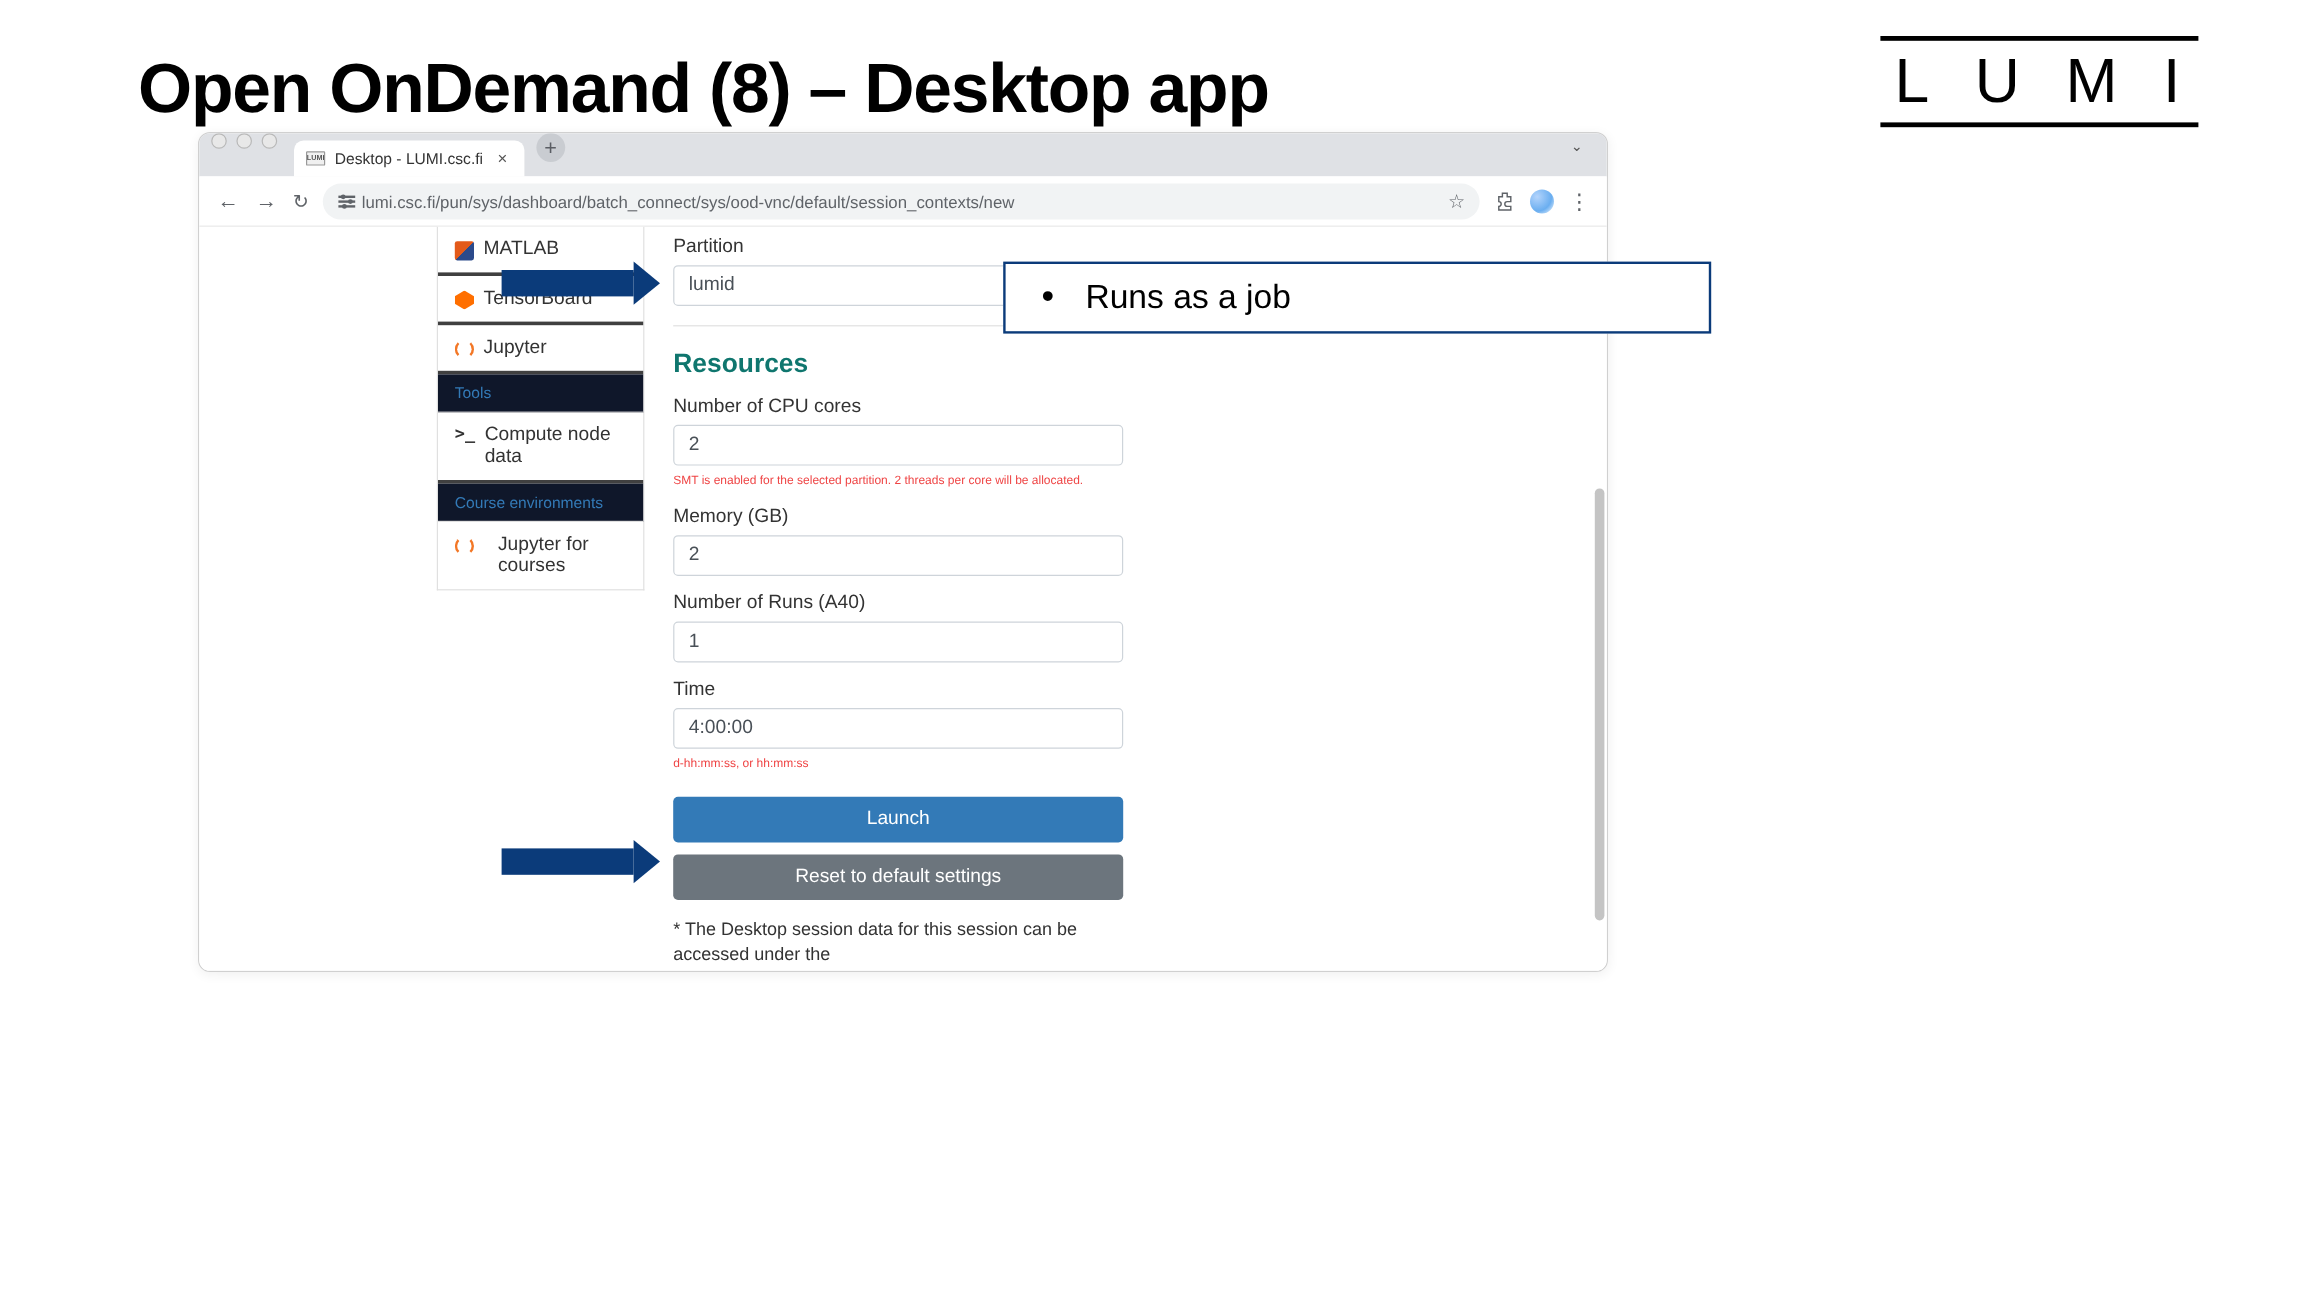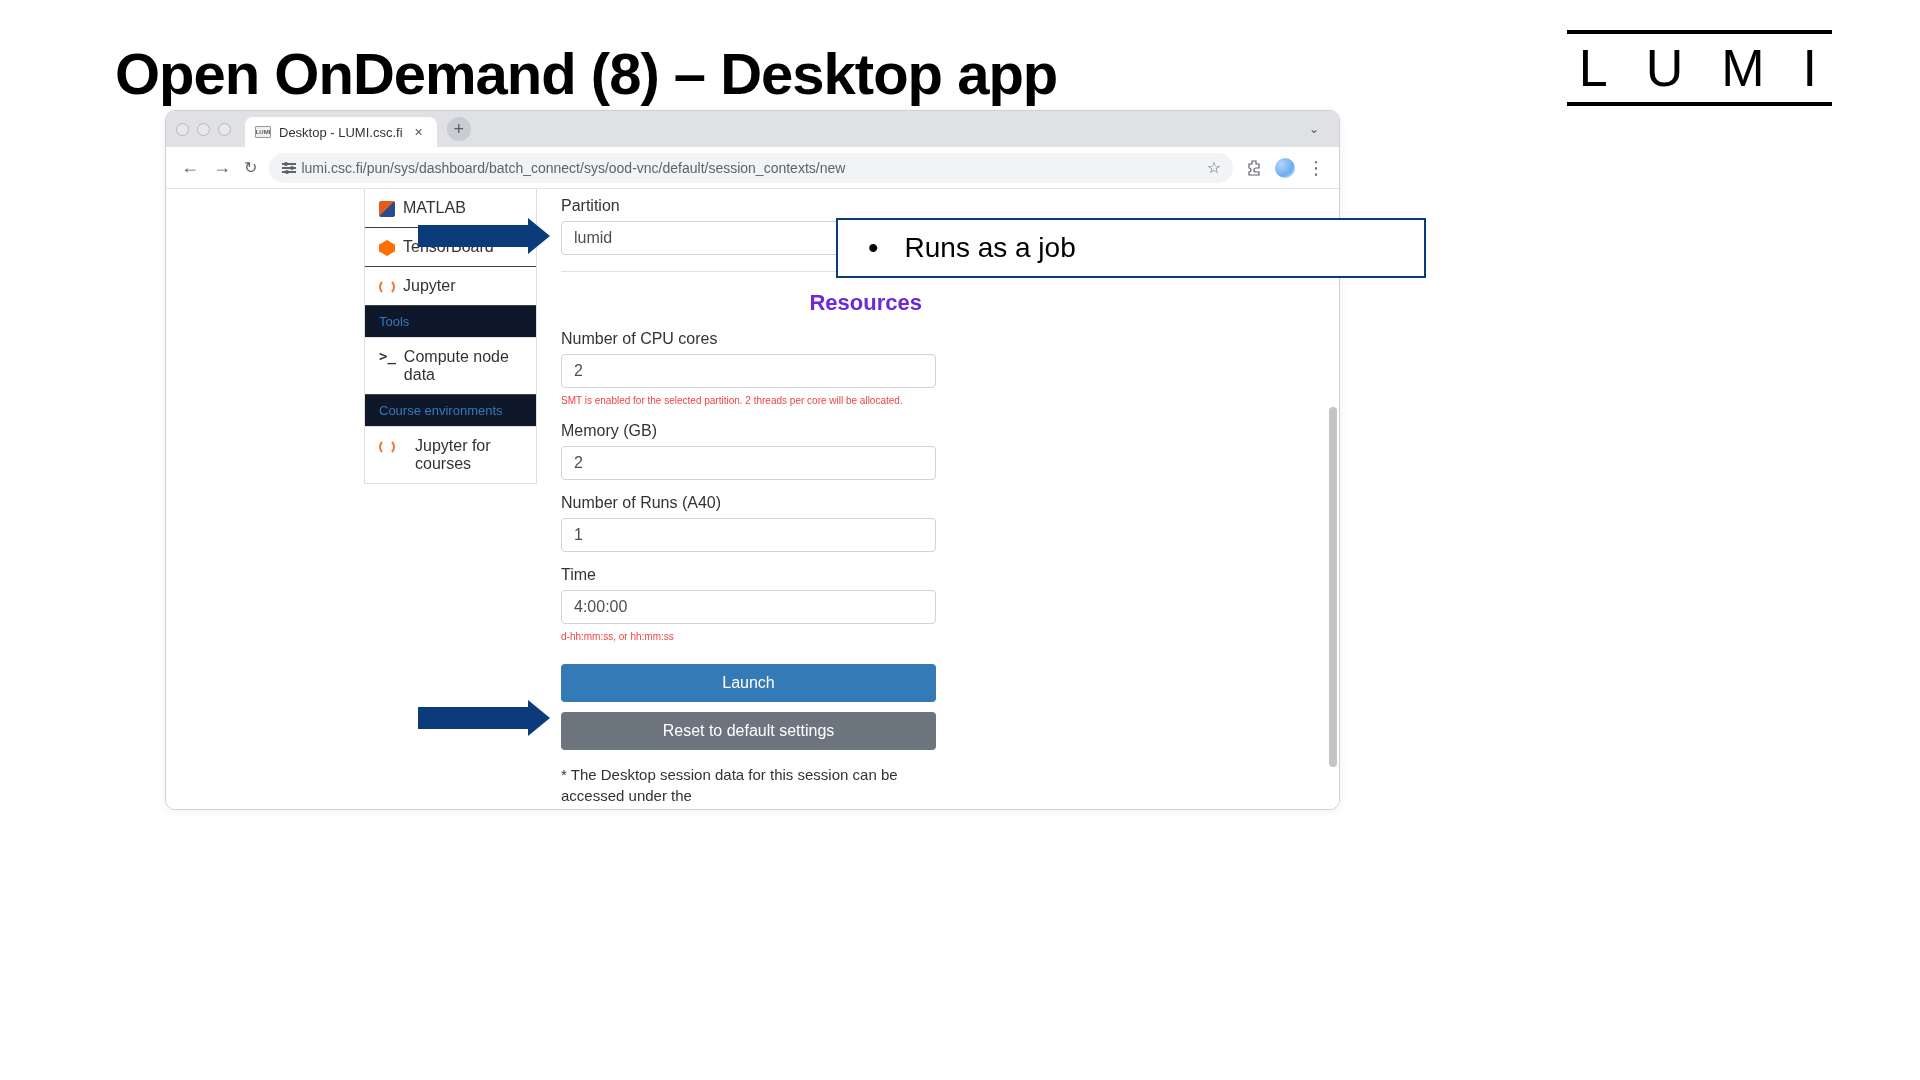--- a/index.html
+++ b/index.html
@@ -41,21 +41,21 @@
   background: #fff;
   border: 1px solid #d0d0d0;
   border-radius: 10px;
   overflow: hidden;
   box-shadow: 0 2px 10px rgba(0,0,0,0.06);
 }
 .tab-bar {
   height: 36px;
   background: #dfe1e5;
   display: flex;
-  align-items: center;
+  align-items: flex-start;
   padding-left: 10px;
 }
 .window-controls {
   display: flex;
   gap: 8px;
   margin-right: 14px;
 }
 .wc-circle { width: 13px; height: 13px; border-radius: 50%; border: 1px solid #b8b8b8; background: #e8e8e8; }
 .tab {
   display: flex;
@@ -113,21 +113,21 @@
   border-top: none;
   background: #fff;
 }
 .sidebar-item {
   display: flex;
   align-items: flex-start;
   gap: 8px;
   padding: 10px 14px;
   font-size: 16px;
   color: #333;
-  border-bottom: 1px solid #404040;
+  border-bottom: 3px solid #404040;
 }
 .sidebar-item:last-child { border-bottom: none; gap: 20px; }
 .sidebar-item .icon { width: 16px; height: 16px; flex-shrink: 0; display: inline-block; margin-top: 2px; }
 .sidebar-section {
   padding: 8px 14px;
   font-size: 13px;
   color: #337ab7;
   border-bottom: 1px solid #e0e0e0;
   background: #0f172a;
 }
@@ -147,21 +147,21 @@
   width: 100%;
   height: 34px;
   border: 1px solid #ced4da;
   border-radius: 4px;
   padding: 0 12px;
   font-size: 16px;
   color: #495057;
 }
 .help-text { font-size: 10px; color: #ef4444; margin-top: 6px; line-height: 1.4; }
 .hr-line { border: none; border-top: 1px solid #e0e0e0; margin: 16px 0; }
-.section-heading { font-size: 22px; font-weight: 600; color: #6d28d9; margin: 18px 14px 14px; text-align: right; }
+.section-heading { font-size: 22px; font-weight: 600; color: #0f766e; margin: 18px 0 14px; }
 .btn-primary {
   width: 100%;
   height: 38px;
   background: #337ab7;
   color: #fff;
   border: none;
   border-radius: 4px;
   font-size: 16px;
   margin-top: 20px;
 }

